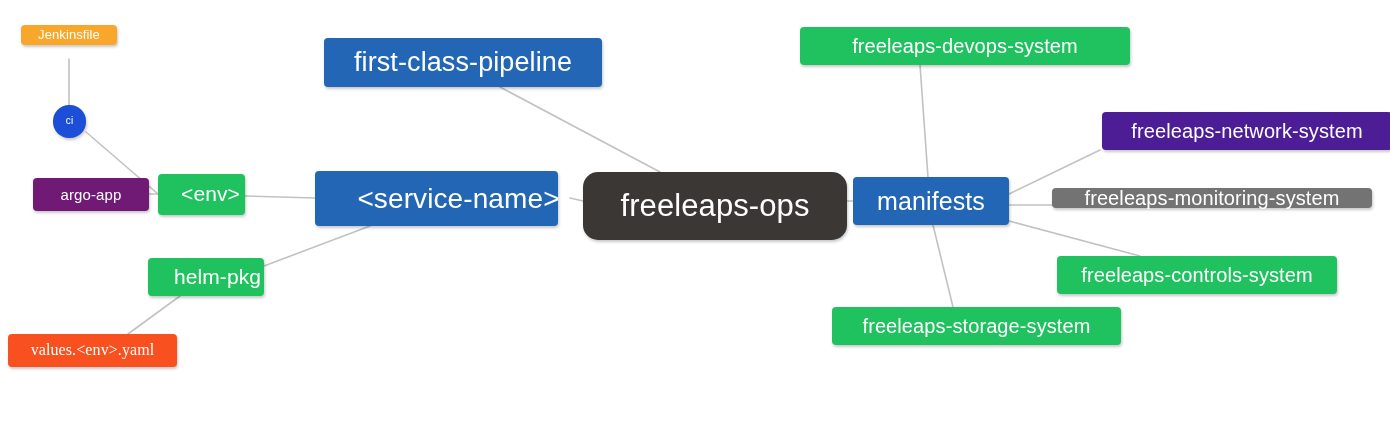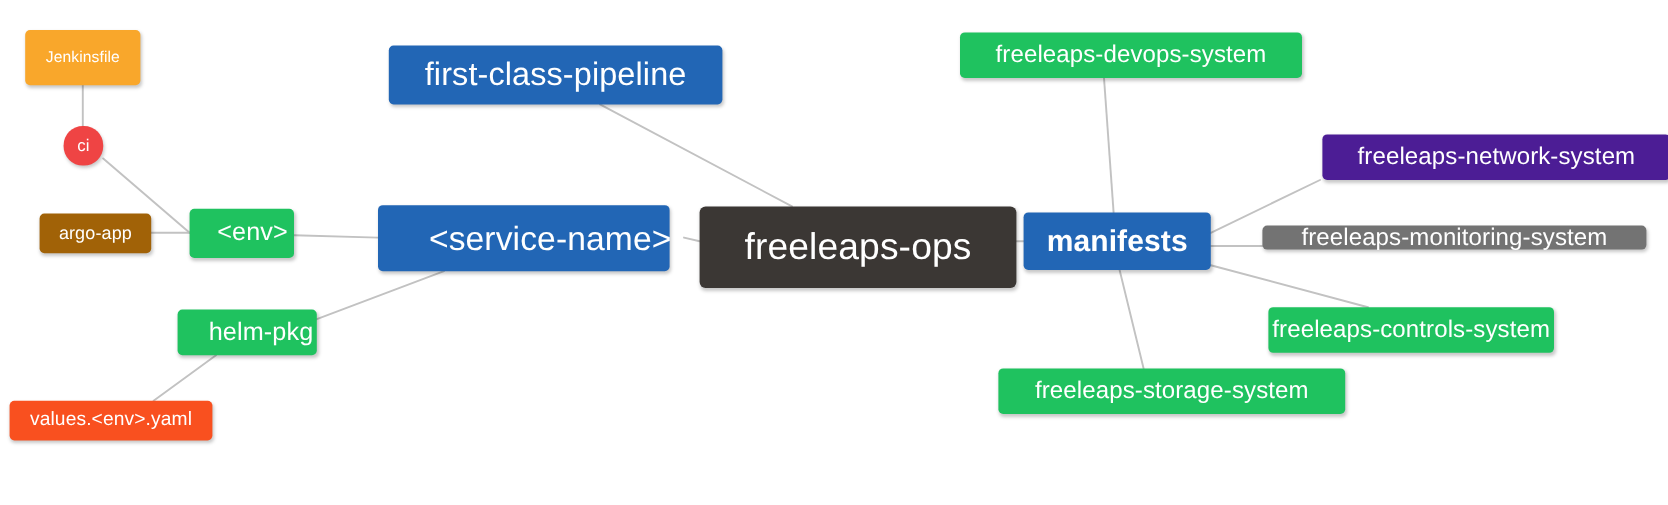--- a/index.html
+++ b/index.html
@@ -61,29 +61,29 @@
       <line x1="570" y1="198" x2="583" y2="201" stroke="#c2c2c2" stroke-width="1.6" stroke-linecap="round"></line>
       <line x1="500" y1="87" x2="660" y2="172" stroke="#c2c2c2" stroke-width="1.6" stroke-linecap="round"></line>
       <line x1="847" y1="201" x2="853" y2="201" stroke="#c2c2c2" stroke-width="1.6" stroke-linecap="round"></line>
       <line x1="928" y1="177" x2="920" y2="65" stroke="#c2c2c2" stroke-width="1.6" stroke-linecap="round"></line>
       <line x1="1009" y1="194" x2="1100" y2="150" stroke="#c2c2c2" stroke-width="1.6" stroke-linecap="round"></line>
       <line x1="1009" y1="205" x2="1052" y2="205" stroke="#c2c2c2" stroke-width="1.6" stroke-linecap="round"></line>
       <line x1="1009" y1="221" x2="1140" y2="256" stroke="#c2c2c2" stroke-width="1.6" stroke-linecap="round"></line>
       <line x1="933" y1="225" x2="953" y2="307" stroke="#c2c2c2" stroke-width="1.6" stroke-linecap="round"></line>
     </svg>
   <div id="node-layer">
-      <div class="node" style="left: 21px; top: 25px; width: 96px; height: 46px; background: rgb(249, 167, 43); font-size: 13px;">Jenkinsfile</div>
-      <div class="node" style="left: 53px; top: 105px; width: 33px; height: 33px; background: #ef4444; font-size: 14px; border-radius: 16px;">ci</div>
-      <div class="node" style="left: 33px; top: 178px; width: 93px; height: 33px; background: #a16207; font-size: 15px;">argo-app</div>
+      <div class="node" style="left: 21px; top: 25px; width: 96px; height: 20px; background: rgb(249, 167, 43); font-size: 13px;">Jenkinsfile</div>
+      <div class="node" style="left: 53px; top: 105px; width: 33px; height: 33px; background: #1d4ed8; font-size: 10px; border-radius: 16px;">ci</div>
+      <div class="node" style="left: 33px; top: 178px; width: 116px; height: 33px; background: #701a75; font-size: 15px;">argo-app</div>
       <div class="node" style="left: 158px; top: 174px; width: 87px; height: 41px; background: rgb(31, 194, 95); font-size: 21px; padding-left: 18px;">&lt;env&gt;</div>
       <div class="node" style="left: 148px; top: 258px; width: 116px; height: 38px; background: rgb(31, 194, 95); font-size: 21px; padding-left: 23px;">helm-pkg</div>
-      <div class="node" style="left: 8px; top: 334px; width: 169px; height: 33px; background: rgb(249, 80, 31); font-size: 16px;">values.&lt;env&gt;.yaml</div>
+      <div class="node" style="left: 8px; top: 334px; width: 169px; height: 33px; background: rgb(249, 80, 31); font-size: 16px; font-family: Liberation Serif, serif;">values.&lt;env&gt;.yaml</div>
       <div class="node" style="left: 324px; top: 38px; width: 278px; height: 49px; background: rgb(34, 102, 181); font-size: 27px;">first-class-pipeline</div>
       <div class="node" style="left: 315px; top: 171px; width: 243px; height: 55px; background: rgb(34, 102, 181); font-size: 28px; padding-left: 44px;">&lt;service-name&gt;</div>
-      <div class="node node-root" style="left: 583px; top: 172px; width: 264px; height: 68px; background: rgb(59, 55, 52); font-size: 31px;">freeleaps-ops</div>
-      <div class="node" style="left: 853px; top: 177px; width: 156px; height: 48px; background: rgb(34, 102, 181); font-size: 25px; font-weight: bold;">manifests</div>
-      <div class="node" style="left: 800px; top: 27px; width: 285px; height: 38px; background: rgb(31, 194, 95); font-size: 20px;">freeleaps-devops-system</div>
+      <div class="node node-root" style="left: 583px; top: 172px; width: 264px; height: 68px; background: rgb(59, 55, 52); font-size: 31px; border-radius: 15px;">freeleaps-ops</div>
+      <div class="node" style="left: 853px; top: 177px; width: 156px; height: 48px; background: rgb(34, 102, 181); font-size: 25px;">manifests</div>
+      <div class="node" style="left: 800px; top: 27px; width: 330px; height: 38px; background: rgb(31, 194, 95); font-size: 20px;">freeleaps-devops-system</div>
       <div class="node" style="left: 1057px; top: 112px; width: 290px; height: 38px; background: #4c1d95; font-size: 20px; margin-left: 45px;">freeleaps-network-system</div>
       <div class="node" style="left: 1052px; top: 188px; width: 320px; height: 20px; background: #737373; font-size: 20px;">freeleaps-monitoring-system</div>
-      <div class="node" style="left: 1057px; top: 256px; width: 238px; height: 38px; background: rgb(31, 194, 95); font-size: 20px;">freeleaps-controls-system</div>
+      <div class="node" style="left: 1057px; top: 256px; width: 280px; height: 38px; background: rgb(31, 194, 95); font-size: 20px;">freeleaps-controls-system</div>
       <div class="node" style="left: 816px; top: 307px; width: 289px; height: 38px; background: rgb(31, 194, 95); font-size: 20px; margin-left: 16px;">freeleaps-storage-system</div>
     </div>
 </div>
 
 </body></html>

